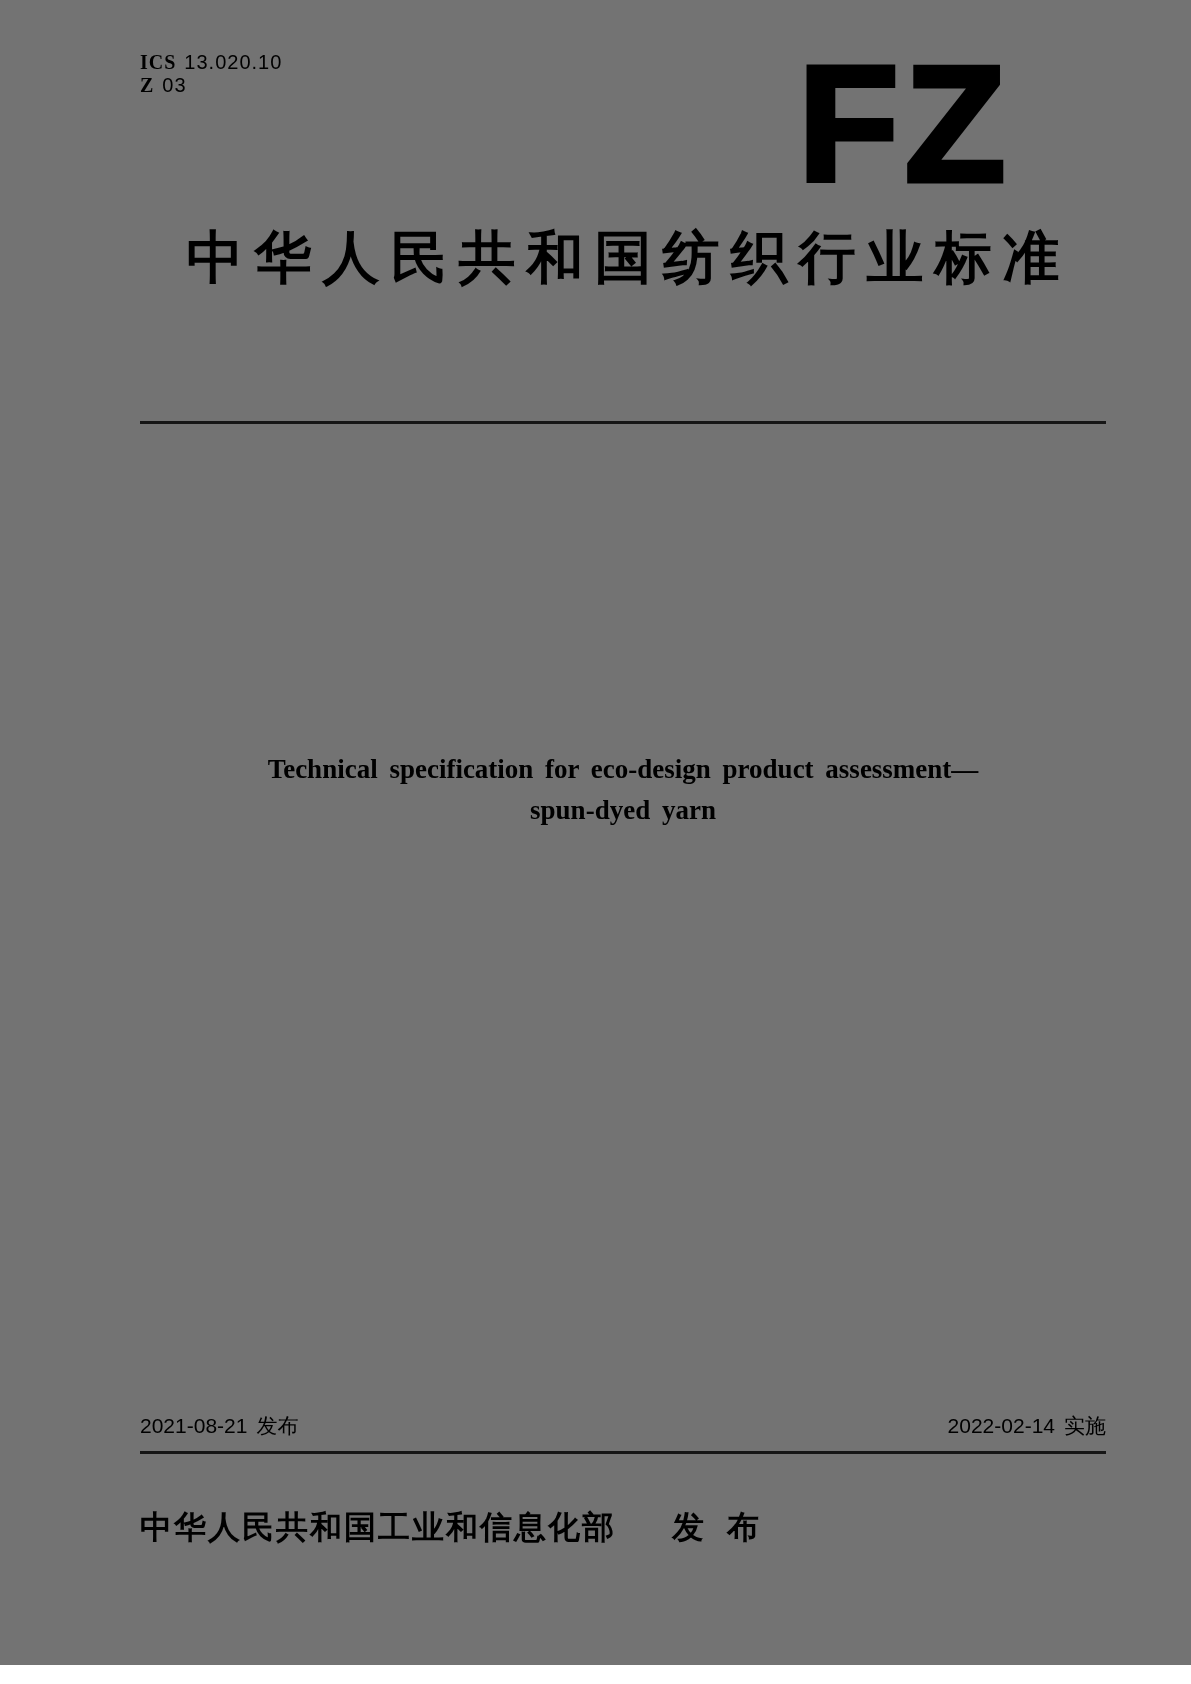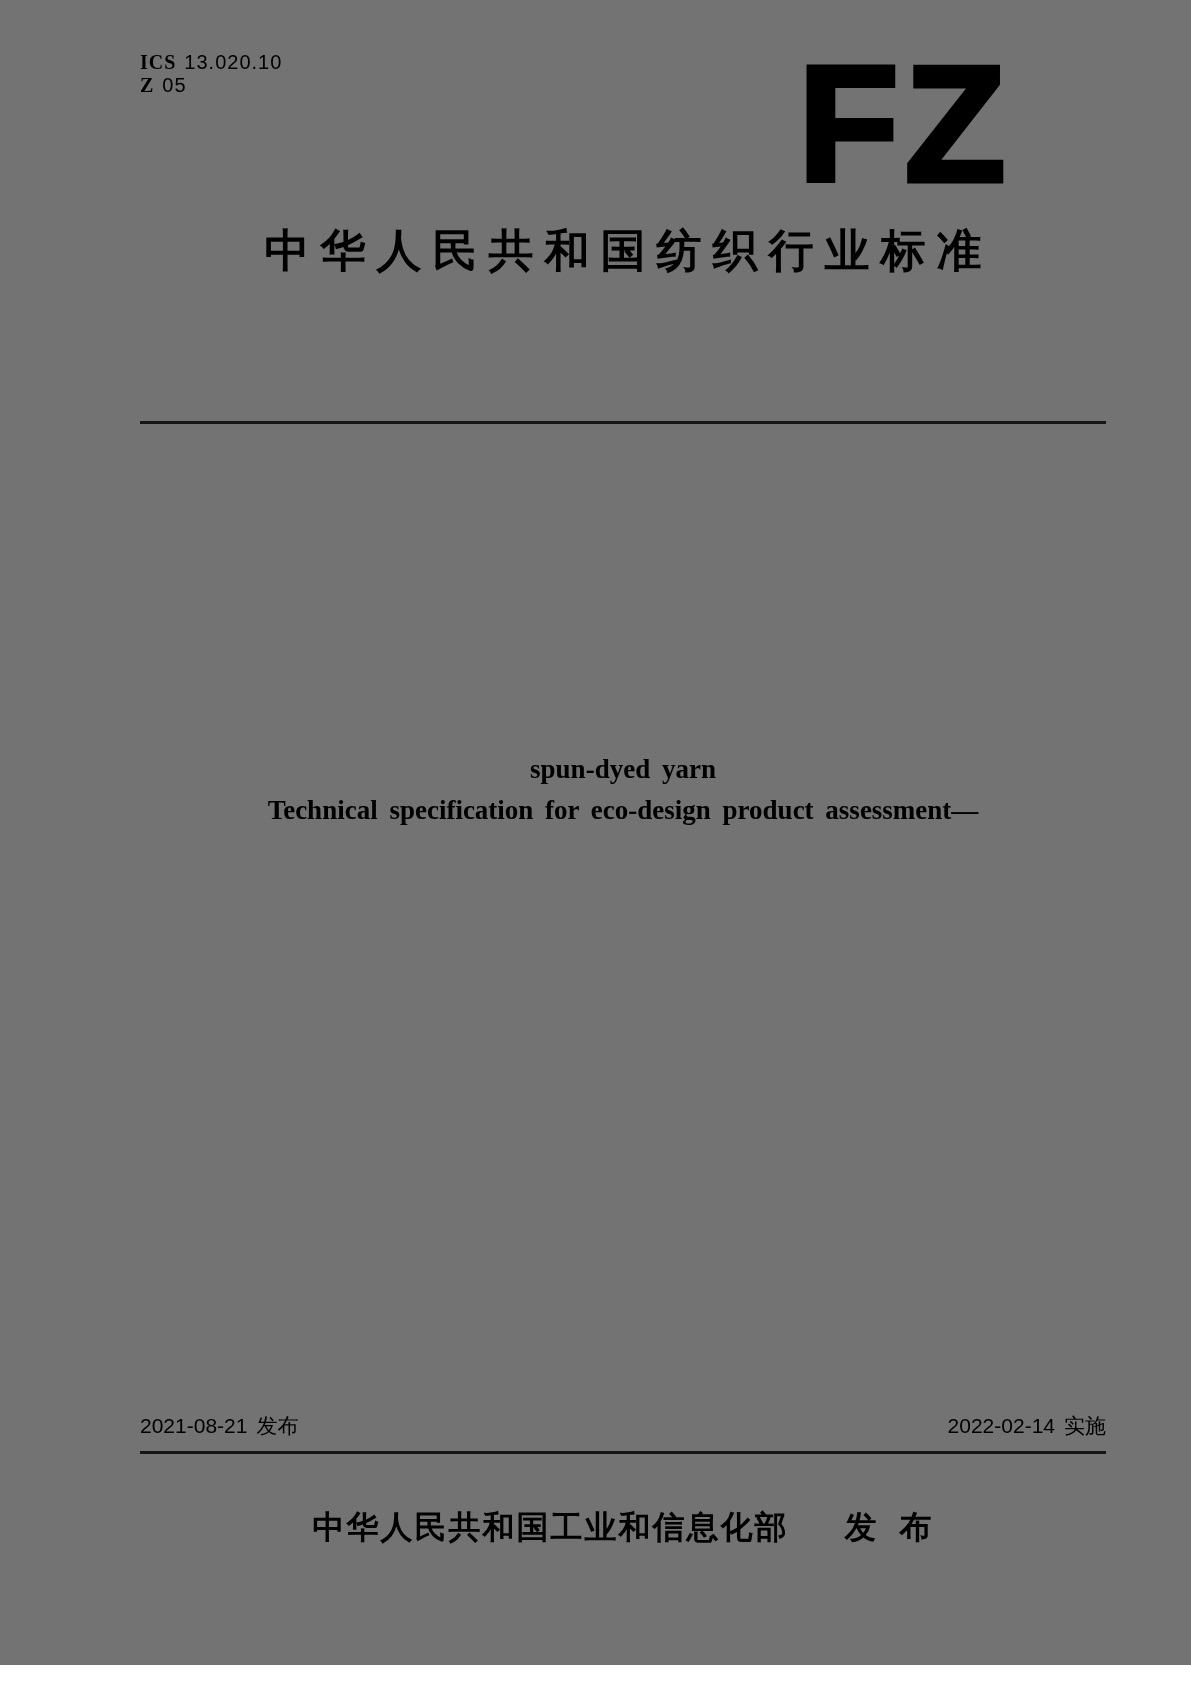--- a/index.html
+++ b/index.html
@@ -48,21 +48,21 @@
   }
 
   
   .org-title {
     position: absolute;
     left: 140px;
     width: 966px;
     top: 226px;
     text-align: center;
     font-weight: bold;
-    font-size: 45px;
+    font-size: 57px;
     line-height: 1.1;
     letter-spacing: 11px;
     text-indent: 11px;
     white-space: nowrap;
   }
 
   
   .std-code {
     position: absolute;
     right: 113px;
@@ -128,21 +128,21 @@
     white-space: nowrap;
   }
   .date-label { margin-left: 9px; }
 
   
   .publisher-row {
     position: absolute;
     left: 140px;
     width: 966px;
     top: 1508px;
-    text-align: center;
+    text-align: left;
     font-weight: bold;
     font-size: 32px;
     line-height: 1.2;
     letter-spacing: 2px;
     white-space: nowrap;
   }
   .publisher-action {
     margin-left: 56px;
     word-spacing: 10px;
   }
@@ -150,35 +150,35 @@
 </head>
 <body>
 
 <div class="page">
 
   <div class="ics-block">
     <div>
       <span class="serif-bold">ICS</span><span class="ics-num">13.020.10</span>
     </div>
     <div>
-      <span class="serif-bold">Z</span><span class="ics-num">05</span>
+      <span class="serif-bold">Z</span><span class="ics-num">03</span>
     </div>
   </div>
 
   <div class="fz-logo">FZ</div>
 
   <div class="org-title">中华人民共和国纺织行业标准</div>
 
 
   <div class="rule rule-top"></div>
 
 
   <div class="en-title">
+    <div>Technical specification for eco-design product assessment—</div>
     <div>spun-dyed yarn</div>
-    <div>Technical specification for eco-design product assessment—</div>
   </div>
 
   <div class="dates-row">
     <div>
       <span>2021-08-21</span><span class="date-label">发布</span>
     </div>
     <div>
       <span>2022-02-14</span><span class="date-label">实施</span>
     </div>
   </div>

